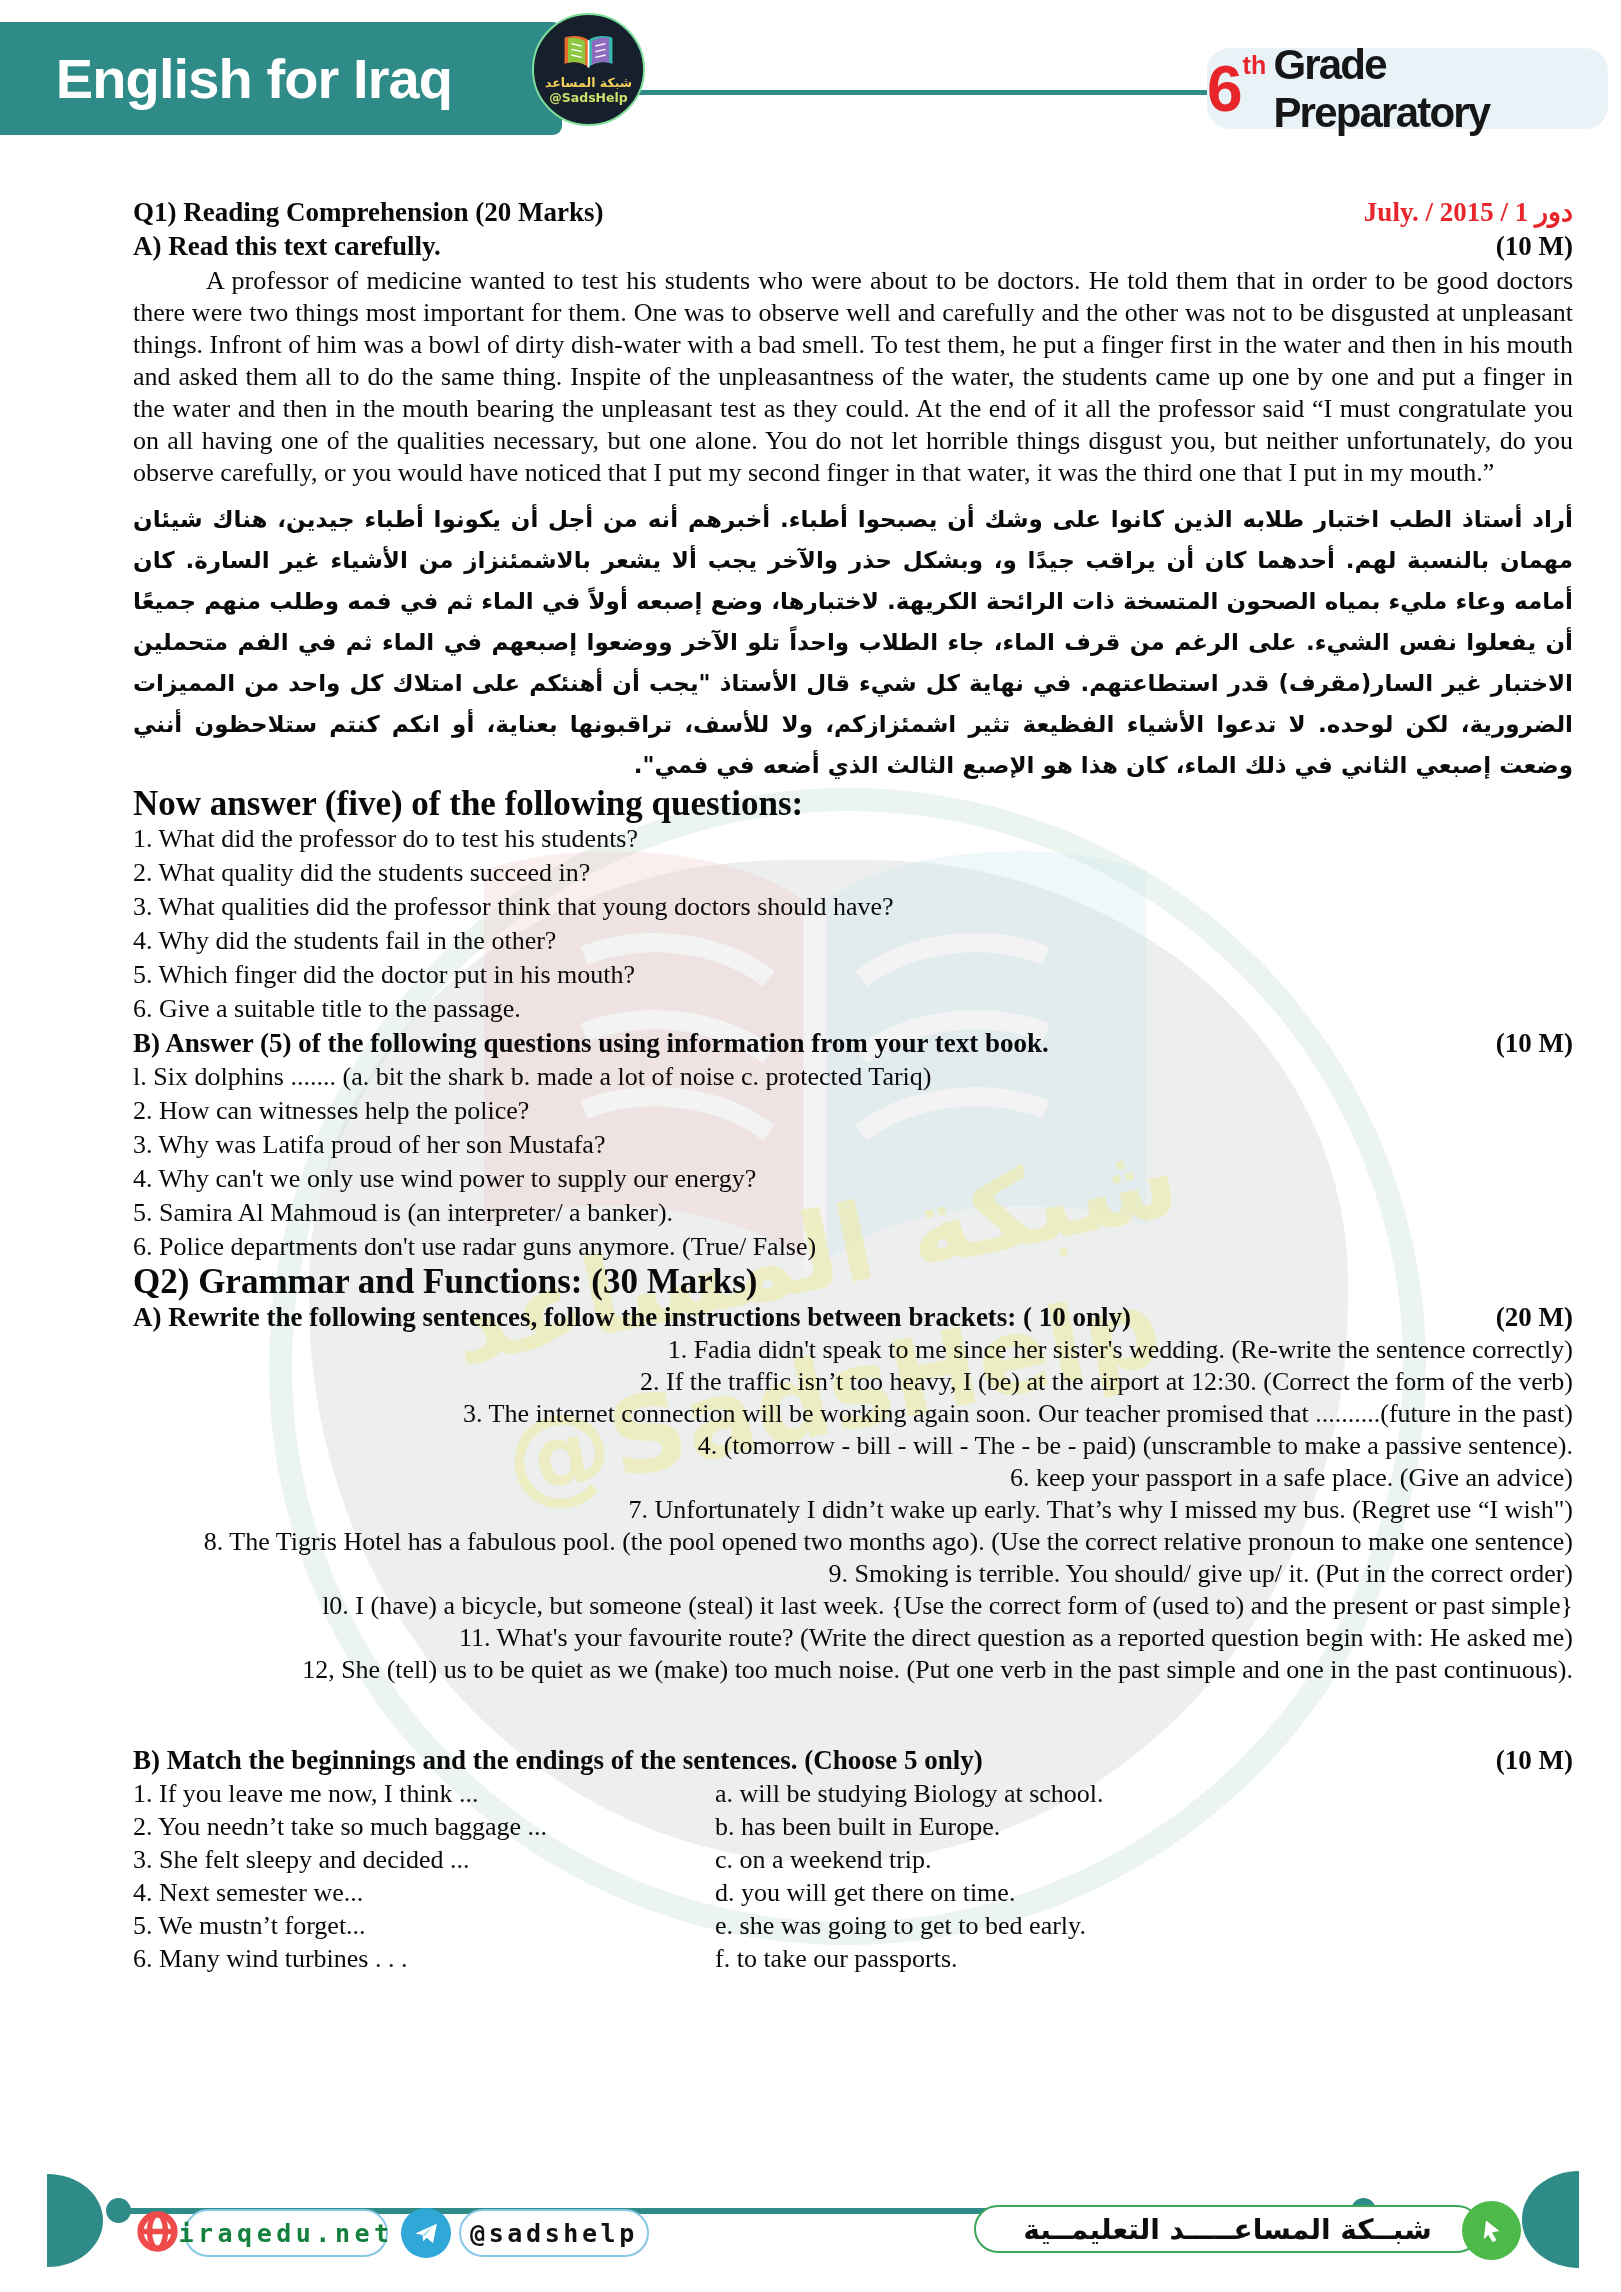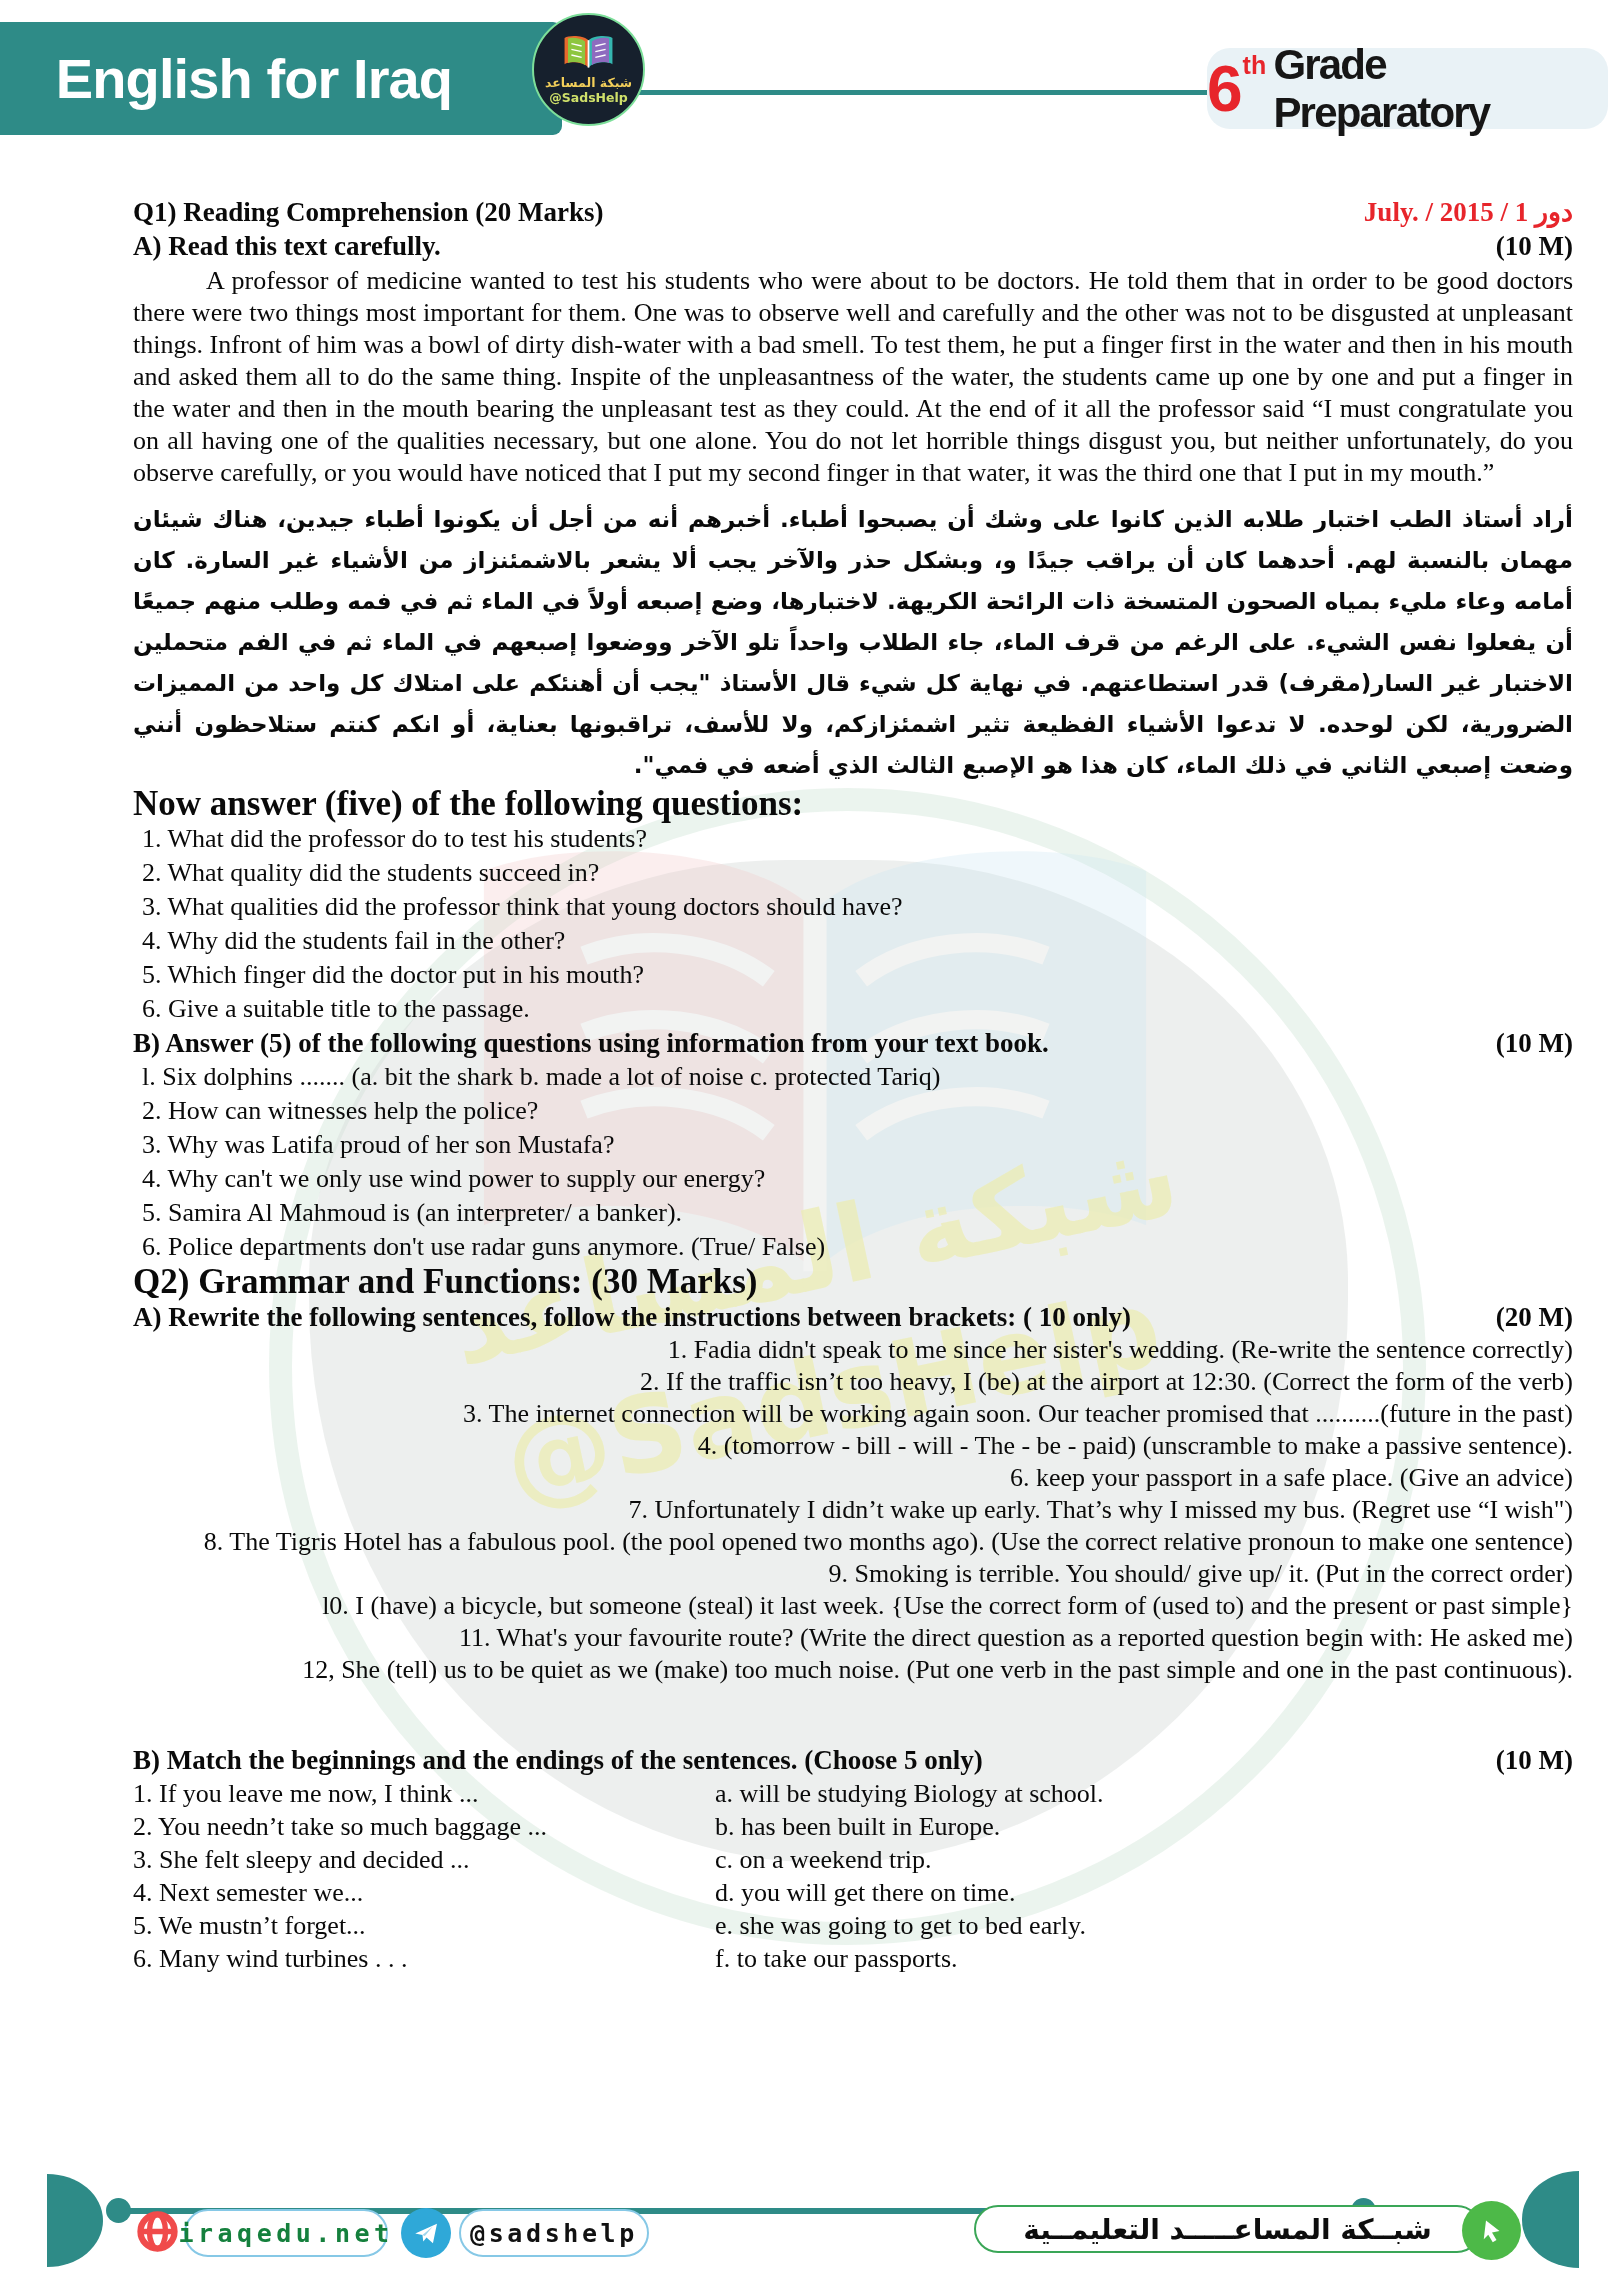--- a/index.html
+++ b/index.html
@@ -51,21 +51,21 @@
     font-size:26px; line-height:32px; }
   .hrow { display:flex; justify-content:space-between; align-items:baseline;
     font-weight:bold; font-size:27px; line-height:34px; }
   .date-red { color:#e7252b; font-weight:bold; font-size:27px; white-space:nowrap; }
   .marks { font-weight:bold; white-space:nowrap; }
   .passage-en { text-align:justify; text-indent:73px; line-height:32px; margin-top:1.8px; }
   .passage-ar { direction:rtl; text-align:justify; margin-top:10px;
     font-family:"DejaVu Sans",sans-serif; font-weight:bold;
     font-size:23px; line-height:41px; }
   .subhead { font-weight:bold; font-size:35px; line-height:36px; }
-  .qlist { margin-left:9px; }
+  .qlist { }
   .qlist > div { padding-left:36px; text-indent:-36px; line-height:34px; }
   .qlist2 > div { line-height:32px;text-align:right; }
   .gap64 { height:57px; }
   .match-row { display:flex; line-height:33px; }
   .match-beg { width:582px; }
   .match-end { flex:1; }
 
   
   .ft { position:absolute; z-index:2; }
   .ft-disc-l { left:47px; top:2174px; width:56px; height:93px; background:#2e8b87;

